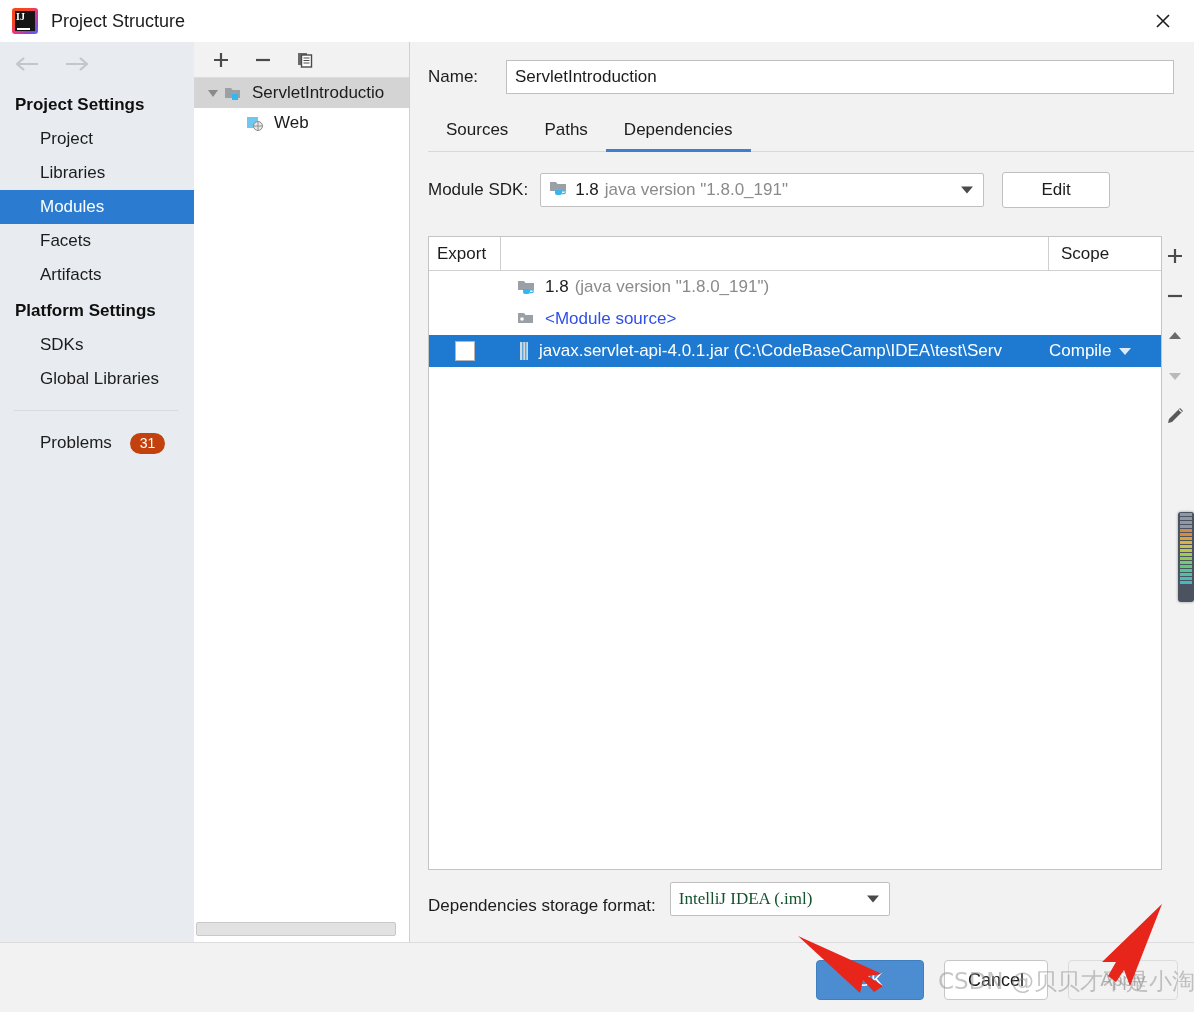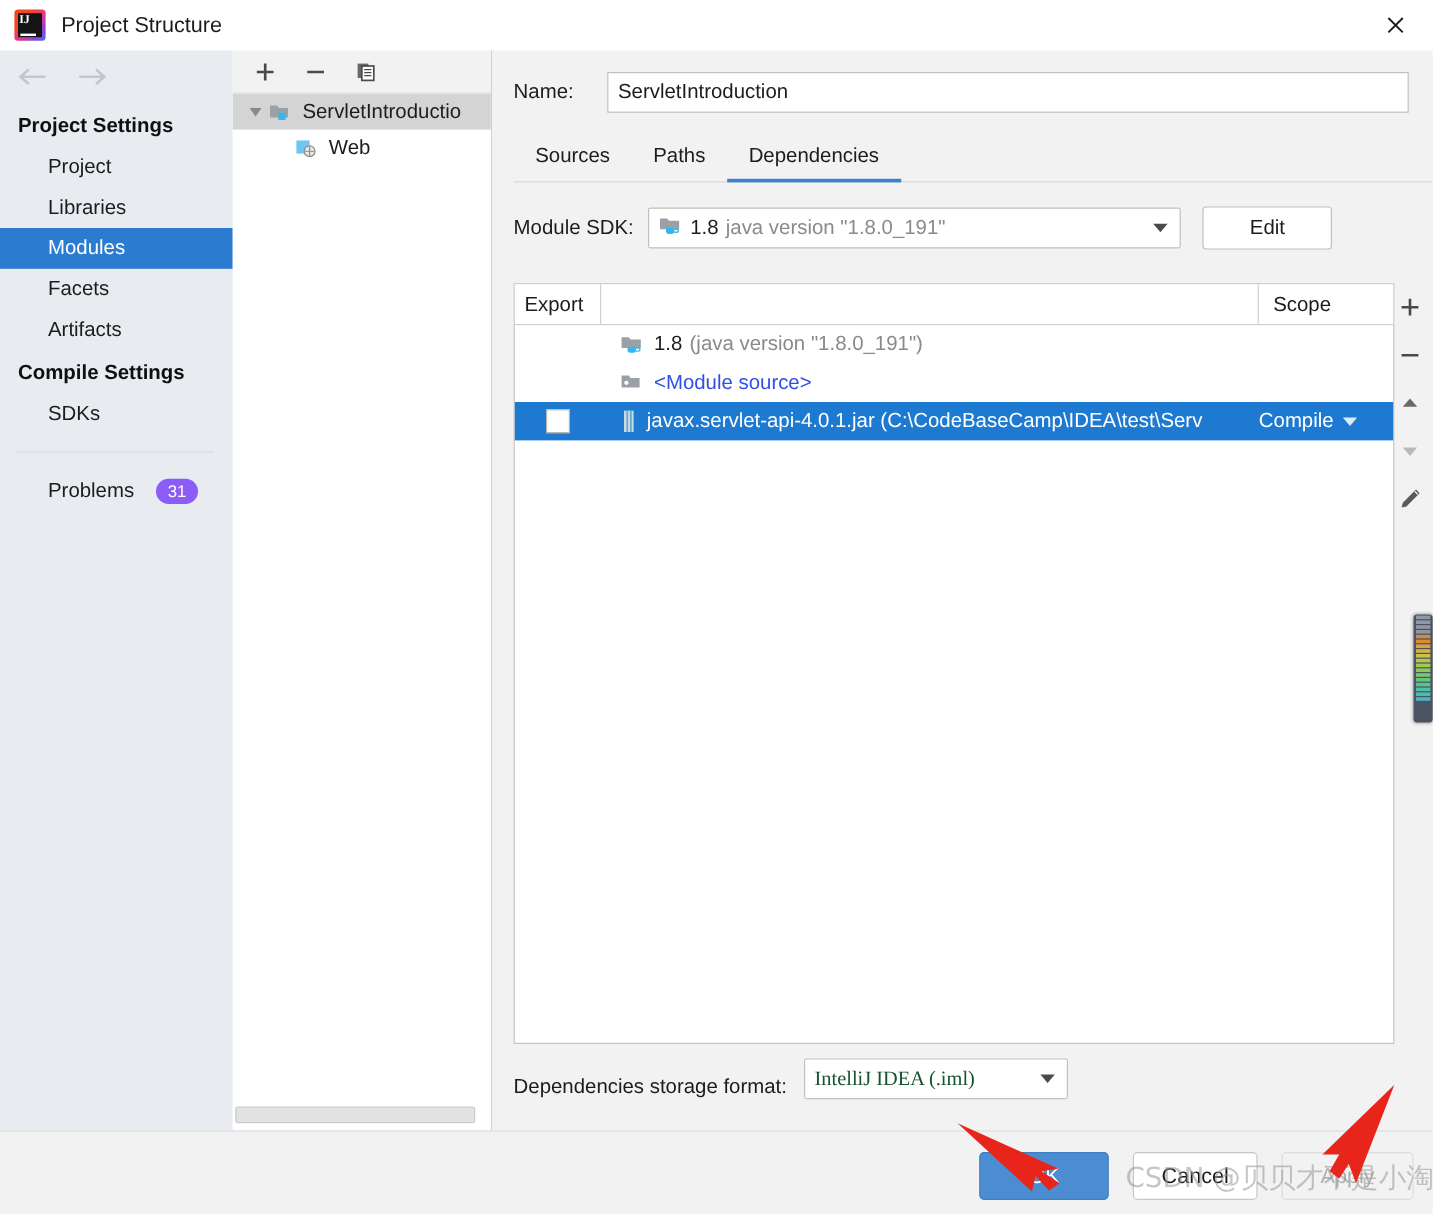--- a/index.html
+++ b/index.html
@@ -72,21 +72,21 @@
   .sb-item.selected { background: #2b7cd0; color: #ffffff; }
   .sb-sep {
     height: 1px; background: #d7dbe0; margin: 14px 16px 0 14px;
   }
   .sb-problems {
     display: flex; align-items: center; height: 36px; margin-top: 14px; padding-left: 40px;
     cursor: pointer;
   }
   .sb-problems .lbl { font-size: 17px; color: #1c1c1c; }
   .sb-problems .badge {
-    margin-left: 18px; background: #8b5cf6; color: #fff;
+    margin-left: 18px; background: #c2410c; color: #fff;
     font-size: 14px; border-radius: 11px; padding: 2px 10px 3px 10px; min-width: 34px;
     text-align: left; line-height: 16px;
   }
 
   .help-btn {
     position: absolute; left: 24px; top: 964px;
     width: 30px; height: 30px; border-radius: 50%;
     border: 1px solid #b8bcc0; background: #ffffff;
     display: flex; align-items: center; justify-content: center;
     font-size: 17px; color: #555; cursor: pointer;
@@ -261,22 +261,23 @@
       </div>
     </div>
 
     <div class="sb-group">Project Settings</div>
     <div class="sb-item">Project</div>
     <div class="sb-item">Libraries</div>
     <div class="sb-item selected">Modules</div>
     <div class="sb-item">Facets</div>
     <div class="sb-item">Artifacts</div>
 
-    <div class="sb-group">Compile Settings</div>
+    <div class="sb-group">Platform Settings</div>
     <div class="sb-item">SDKs</div>
+    <div class="sb-item">Global Libraries</div>
 
     <div class="sb-sep"></div>
     <div class="sb-problems">
       <span class="lbl">Problems</span>
       <span class="badge">31</span>
     </div>
   </div>
 
   <div class="help-btn">?</div>
 

